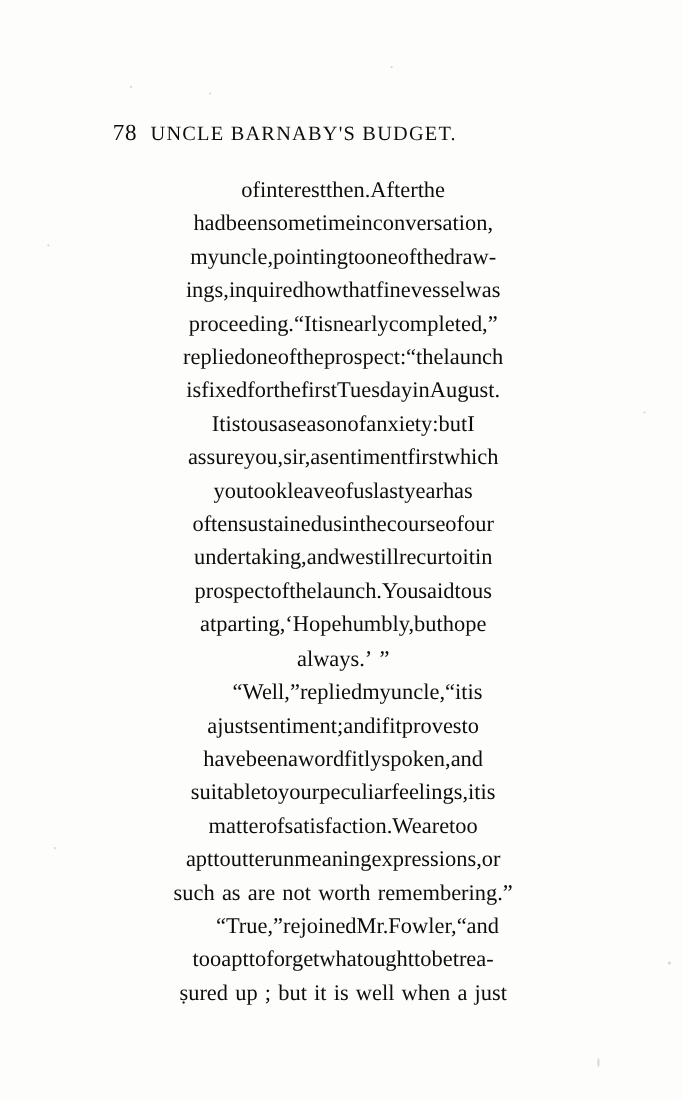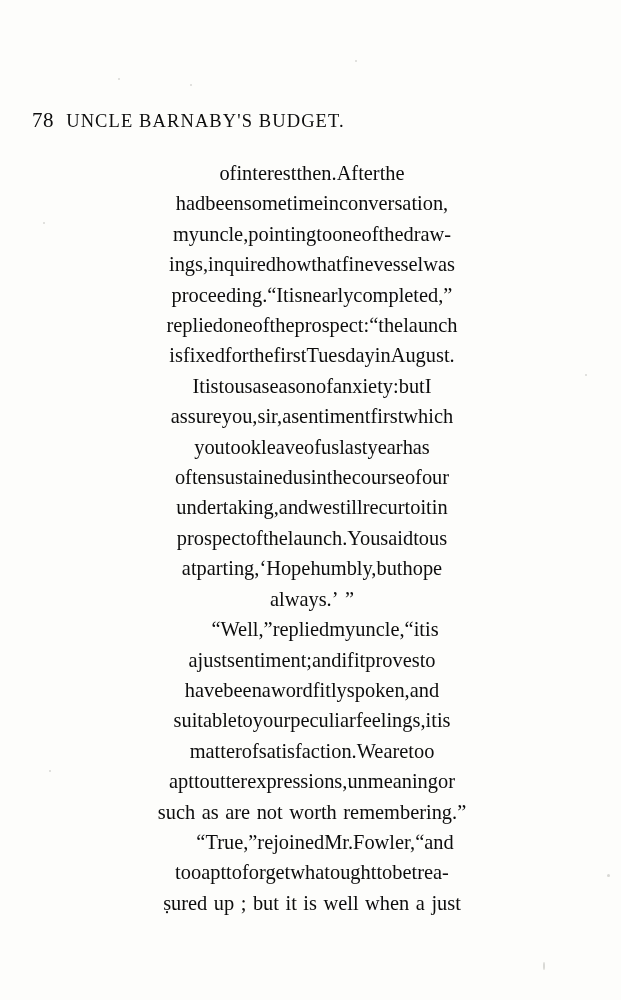--- a/index.html
+++ b/index.html
@@ -25,24 +25,24 @@
     position: absolute;
     background: #b9b9b4;
     border-radius: 50%;
     opacity: .55;
   }
   .header {
     position: absolute;
     top: 108px;
     left: 0;
     width: 518px;
+    text-align: center;
     font-size: 21px;
     letter-spacing: 0.6px;
     white-space: nowrap;
-    padding-left: 32px;
   }
   .header .folio {
     font-family: "Liberation Serif", serif;
     font-size: 21px;
     margin-right: 12px;
   }
   .header .title {
     font-variant: small-caps;
     text-transform: uppercase;
     font-size: 18.5px;
@@ -283,22 +283,22 @@
           <span>of</span>
           <span>satisfaction.</span>
           <span>We</span>
           <span>are</span>
           <span>too</span>
         </div>
         <div class="ln">
           <span>apt</span>
           <span>to</span>
           <span>utter</span>
+          <span>unmeaning</span>
           <span>expressions,</span>
-          <span>unmeaning</span>
           <span>or</span>
         </div>
         <div class="ln last">
           <span>such</span>
           <span>as</span>
           <span>are</span>
           <span>not</span>
           <span>worth</span>
           <span>remembering.”</span>
         </div>

